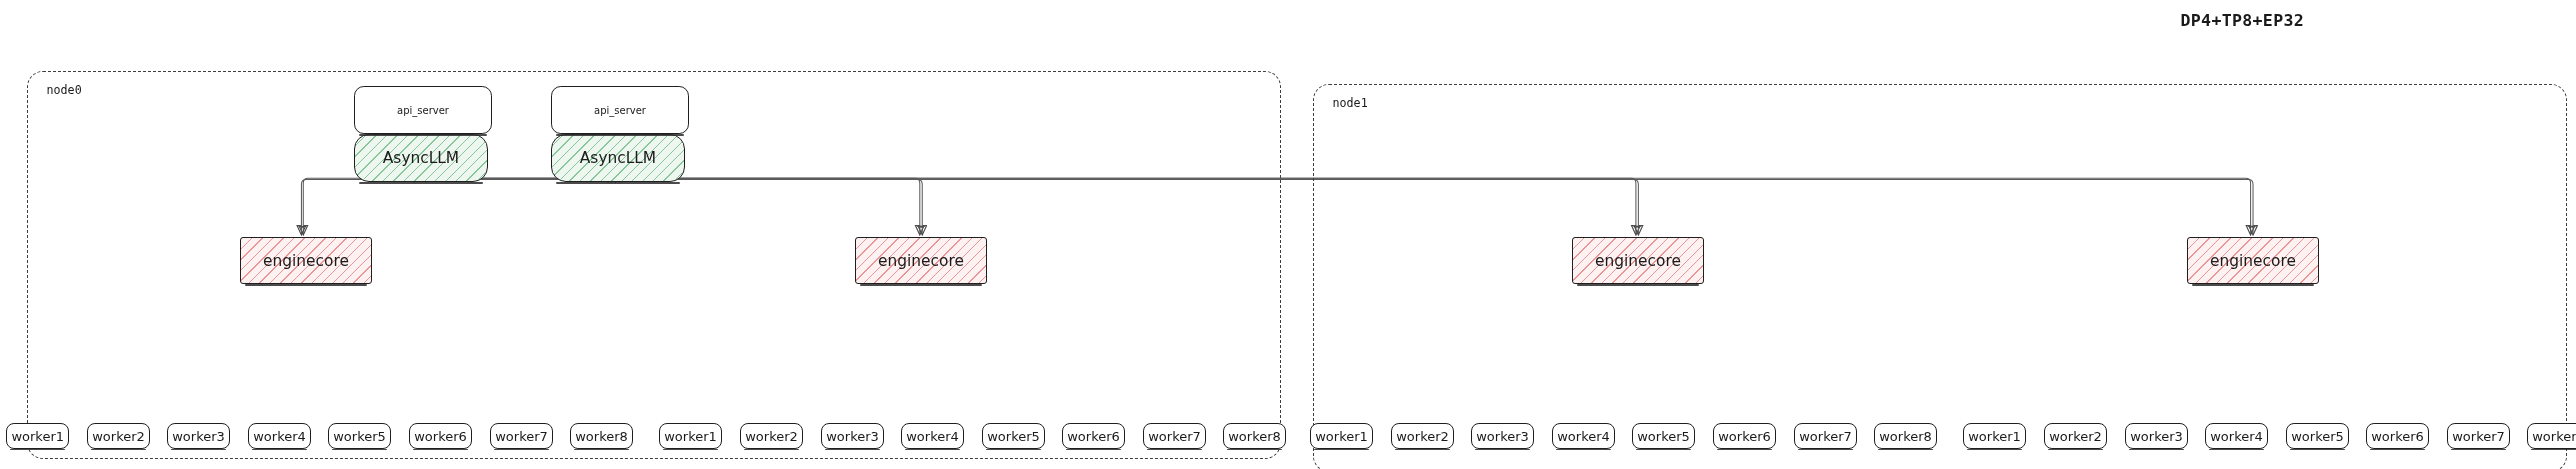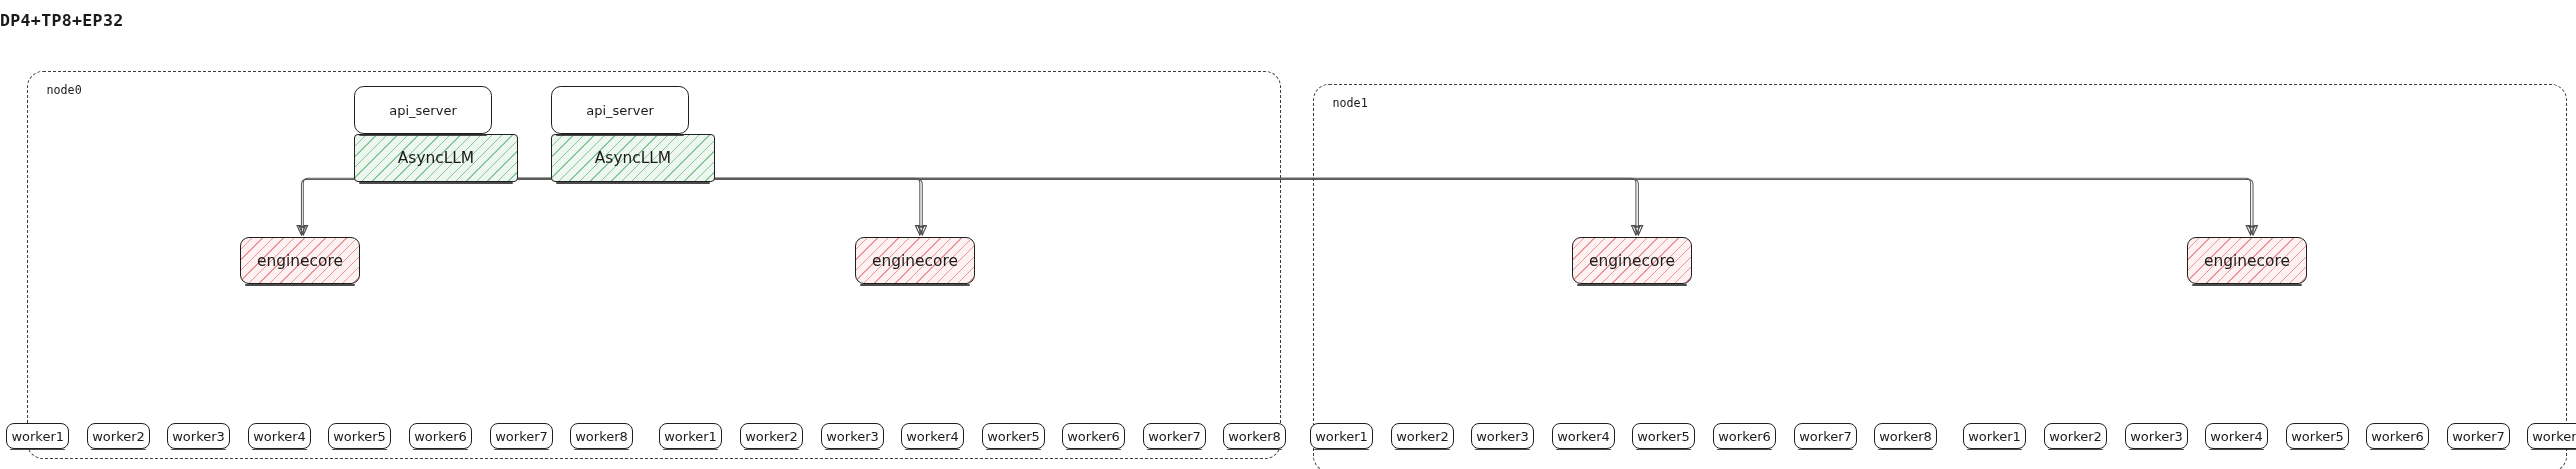--- a/index.html
+++ b/index.html
@@ -4,21 +4,21 @@
 <title>DP4+TP8+EP32</title>
 <style>
   html,body{margin:0;padding:0;background:#ffffff;}
   body{width:2576px;height:469px;position:relative;overflow:hidden;
        font-family:"DejaVu Sans","Liberation Sans",sans-serif;}
 
   #stage{position:absolute;left:0;top:0;width:2576px;height:469px;}
 
   
   #title{
-    position:absolute;left:0;top:11px;width:2304px;text-align:left;
+    position:absolute;left:0;top:11px;width:2304px;text-align:right;
     font-family:"DejaVu Sans Mono","Liberation Mono",monospace;
     font-size:16.6px;font-weight:600;color:#1a1a1a;letter-spacing:0.3px;
     white-space:nowrap;
   }
 
   
   .node-cluster{
     position:absolute;
     border:1.5px dashed #3d3d3d;
     border-radius:16px;
@@ -42,34 +42,34 @@
   .box .lbl{position:relative;z-index:3;}
 
   
   .box::after{
     content:"";position:absolute;left:3.7px;right:3.7px;bottom:-2.5px;height:1.4px;
     background:#2b2b2b;border-radius:1.2px;opacity:.85;z-index:1;
   }
 
   
   .box.api{
-    width:138px;height:48px;border-radius:9.8px;font-size:13px;
+    width:138px;height:48px;border-radius:9.8px;font-size:10px;
   }
   
   .box.async{
-    width:164px;height:48px;border-radius:4px;font-size:15.4px;
+    width:134px;height:48px;border-radius:15px;font-size:15.4px;
     background-color:#eef7ef;
     background-image:repeating-linear-gradient(135deg,
         rgba(34,150,70,.50) 0px, rgba(34,150,70,.50) 1px,
         rgba(0,0,0,0) 1px, rgba(0,0,0,0) 7.4px);
     align-items:center;
   }
   
   .box.engine{
-    width:120px;height:47px;border-radius:9px;font-size:15.4px;
+    width:132px;height:47px;border-radius:3px;font-size:15.4px;
     background-color:#fdf1f2;
     background-image:repeating-linear-gradient(135deg,
         rgba(214,60,60,.50) 0px, rgba(214,60,60,.50) 1px,
         rgba(0,0,0,0) 1px, rgba(0,0,0,0) 7.4px);
   }
   
   .box.worker{
     height:26.4px;border-radius:8px;font-size:13px;padding:0 8px;
     min-width:52px;
   }

